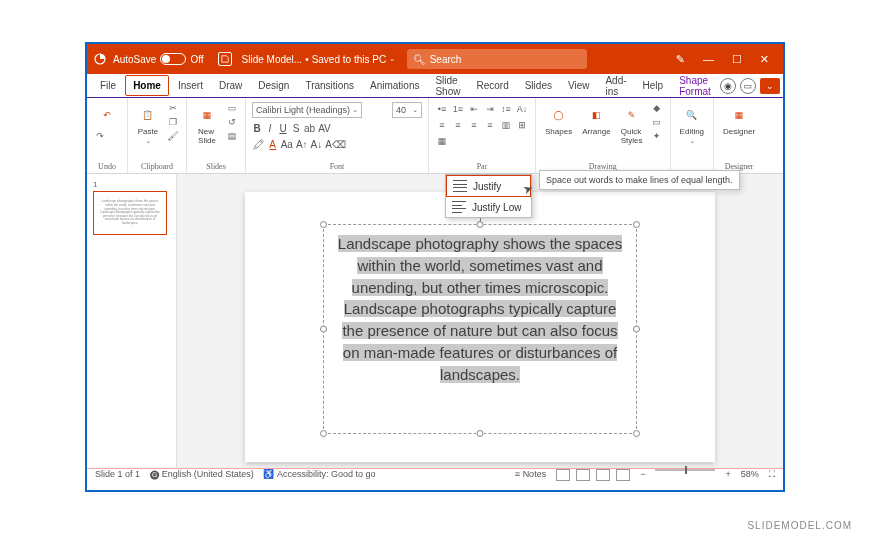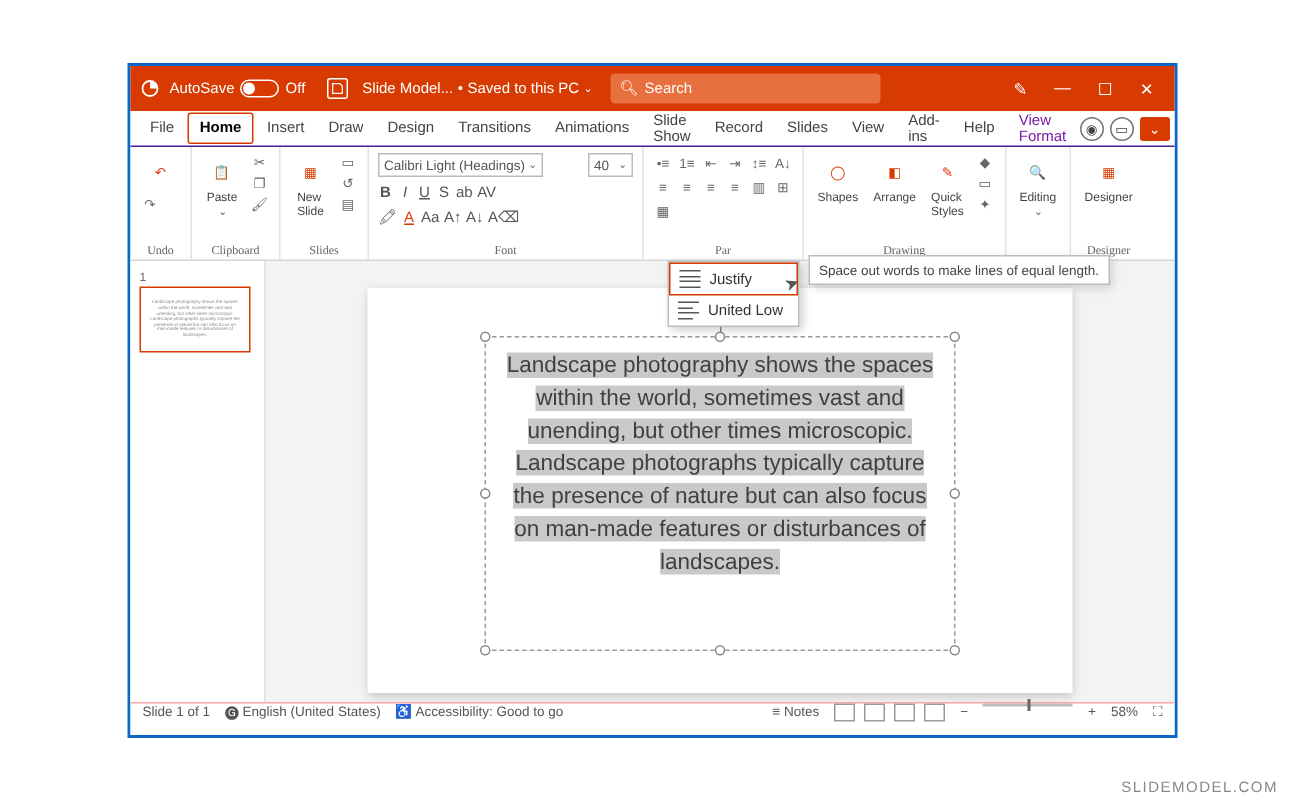--- a/index.html
+++ b/index.html
@@ -134,21 +134,21 @@
     <div class="tab">Draw</div>
     <div class="tab">Design</div>
     <div class="tab">Transitions</div>
     <div class="tab">Animations</div>
     <div class="tab">Slide Show</div>
     <div class="tab">Record</div>
     <div class="tab">Slides</div>
     <div class="tab">View</div>
     <div class="tab">Add-ins</div>
     <div class="tab">Help</div>
-    <div class="tab context">View Format</div>
+    <div class="tab context">Shape Format</div>
     <div class="right">
       <div class="circ">◉</div>
       <div class="circ">▭</div>
       <div class="collapse-btn">⌄</div>
     </div>
   </div>
 
   <div class="ribbon">
 
     <div class="group">
@@ -298,21 +298,21 @@
           </div>
         <span>Justify</span>
       </div>
       <div class="item">
         <div class="jicon">
             <span></span>
             <span style="width:70%"></span>
             <span></span>
             <span style="width:70%"></span>
           </div>
-        <span>United Low</span>
+        <span>Justify Low</span>
       </div>
     </div>
     <div class="cursor-ptr">➤</div>
   </div>
 
   <div class="workarea">
     <div class="thumbs">
       <div class="thumb-num">1</div>
       <div class="thumb">
         <div class="thumb-text">Landscape photography shows the spaces within the world, sometimes vast and unending, but other times microscopic. Landscape photographs typically capture the presence of nature but can also focus on man-made features or disturbances of landscapes.</div>

